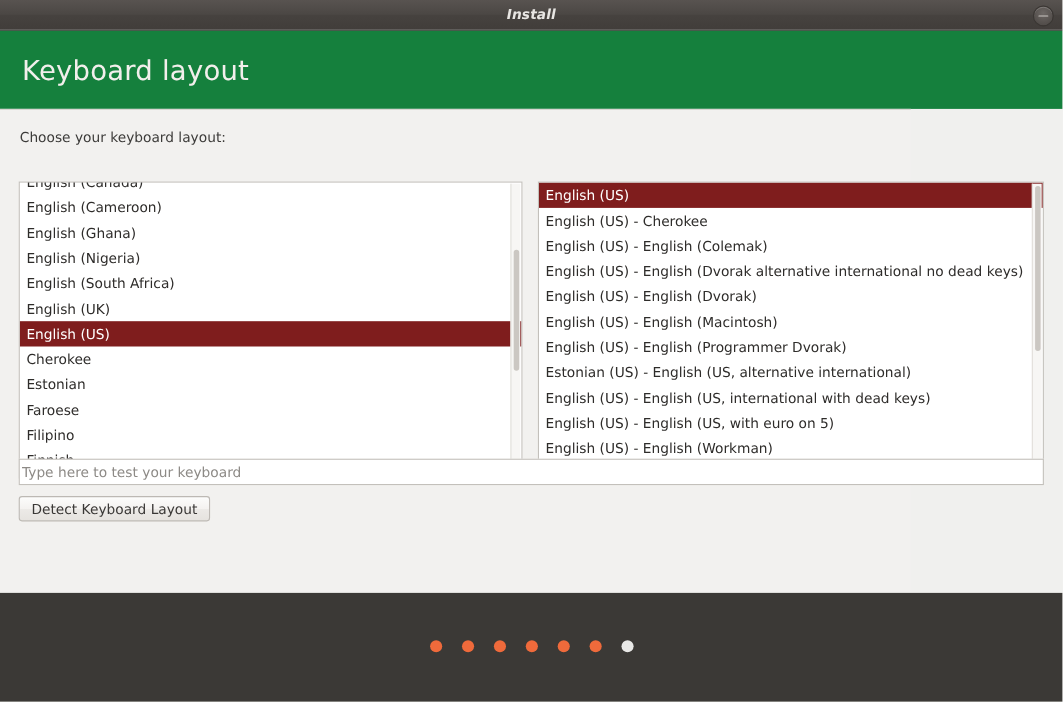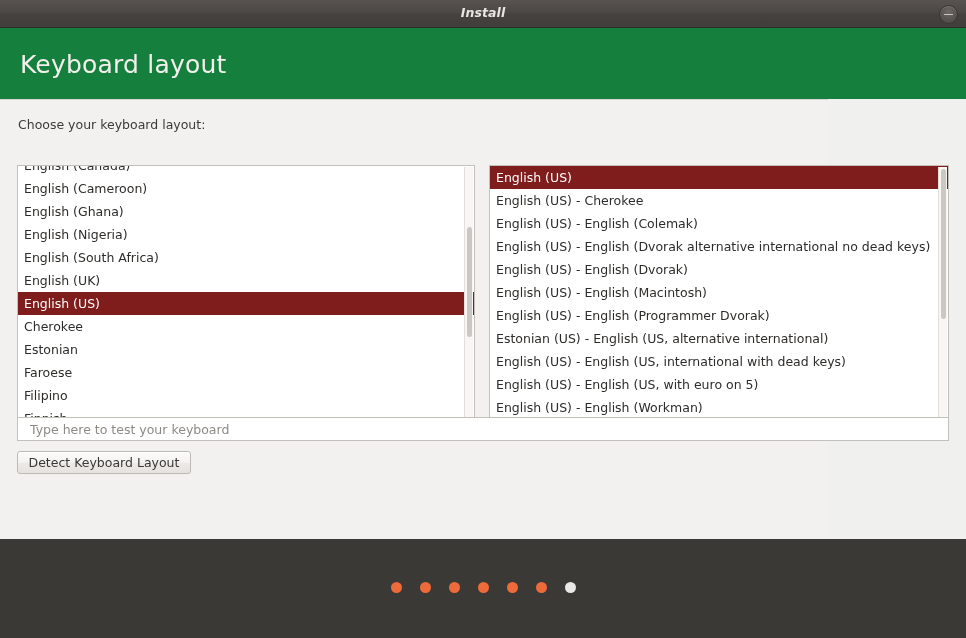--- a/index.html
+++ b/index.html
@@ -190,21 +190,21 @@
     position: absolute;
     left: 17px;
     top: 317px;
     width: 932px;
     height: 24px;
     background: #ffffff;
     border: 1px solid #c3c0bb;
     box-sizing: border-box;
     font-size: 12.5px;
     color: #8d8a86;
-    padding: 0 12px;
+    padding: 0 2px;
     line-height: 22px;
     font-family: "DejaVu Sans", "Liberation Sans", sans-serif;
     outline: none;
   }
   .test-field::placeholder { color: #8d8a86; opacity: 1; }
 
   
   .btn {
     position: absolute;
     background: linear-gradient(to bottom, #fcfcfb 0%, #f4f2f0 50%, #eceae7 51%, #e6e3df 100%);

